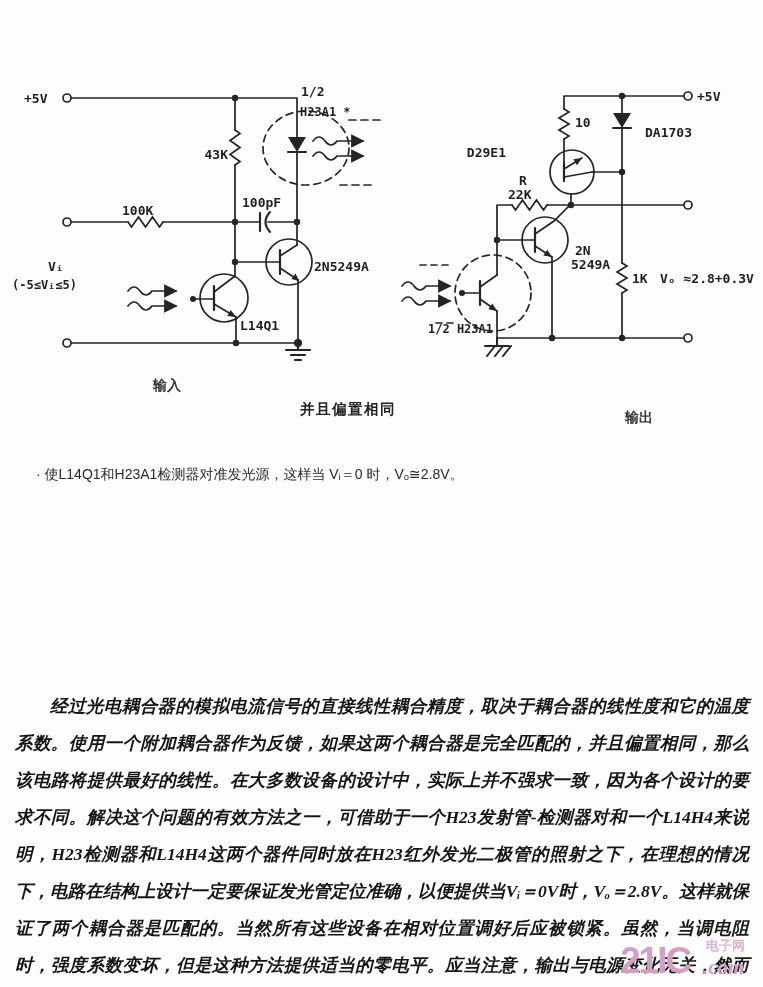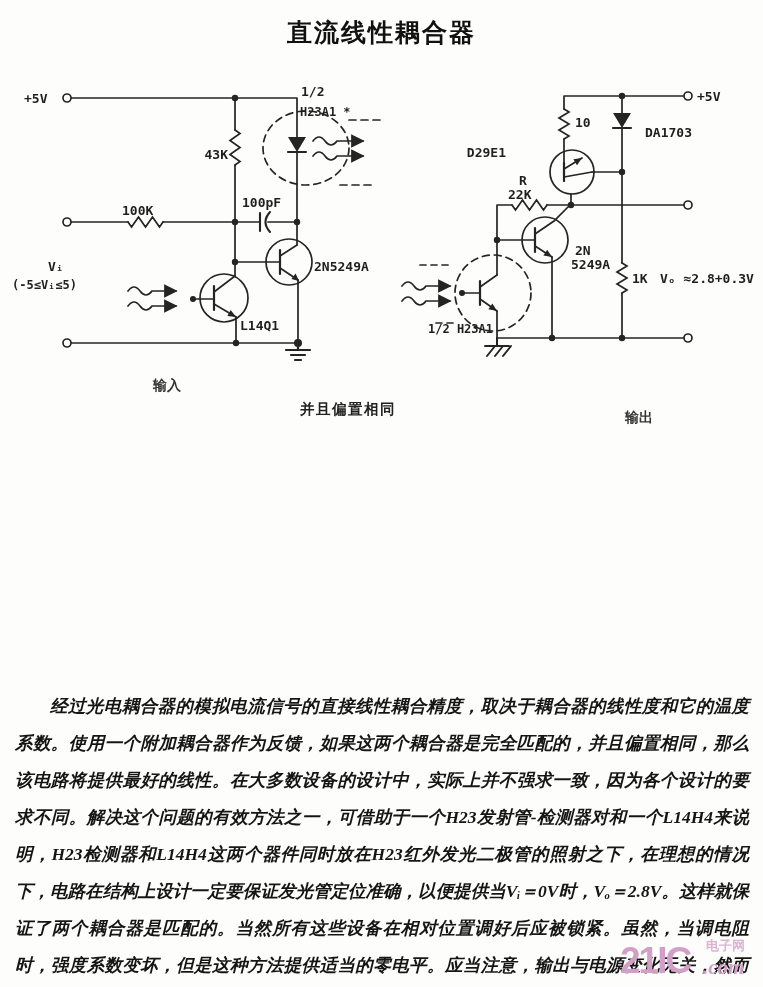--- a/index.html
+++ b/index.html
@@ -22,21 +22,20 @@
              letter-spacing:-2px;color:#d2a0c6;font-family:"Liberation Sans",sans-serif;}
   .wm .site{position:absolute;left:96px;top:3px;font-size:13px;font-weight:700;color:#ddb2d2;}
   .wm .tld{position:absolute;left:93px;top:21px;font-size:21px;font-weight:700;font-style:italic;
            color:#d2a0c6;font-family:"Liberation Serif",serif;}
 </style>
 </head>
 <body>
 
 <div class="page">
 
-  <div class="title">直流线性耦合器</div>
 
   <svg width="763" height="300" viewBox="0 0 763 300" style="position:absolute;left:0;top:75px;" stroke="#242424" stroke-width="1.7" fill="none" stroke-linecap="round">
     <defs>
       <marker id="arr" markerWidth="9" markerHeight="9" refX="7" refY="4" orient="auto">
         <path d="M0,0 L8,4 L0,8 Z" fill="#242424" stroke="none"></path>
       </marker>
     </defs>
 
     <g>
 
@@ -160,20 +159,21 @@
       <text x="632" y="208" stroke="none">1K</text>
       <text x="660" y="208" stroke="none">Vₒ ≈2.8+0.3V</text>
       <text class="small" x="428" y="258" stroke="none">1/2 H23A1</text>
     </g>
   </svg>
 
   <div class="fig-label" style="left:153px;top:377px;text-align:right;">输入</div>
   <div class="fig-label" style="left:625px;top:377px;margin-top:32px;">输出</div>
   <div class="fig-caption">并且偏置相同</div>
 
+  <div class="note">·  使L14Q1和H23A1检测器对准发光源，这样当 Vᵢ＝0 时，Vₒ≅2.8V。</div>
 
   <div class="bodytext">经过光电耦合器的模拟电流信号的直接线性耦合精度，取决于耦合器的线性度和它的温度系数。使用一个附加耦合器作为反馈，如果这两个耦合器是完全匹配的，并且偏置相同，那么该电路将提供最好的线性。在大多数设备的设计中，实际上并不强求一致，因为各个设计的要求不同。解决这个问题的有效方法之一，可借助于一个H23发射管-检测器对和一个L14H4来说明，H23检测器和L14H4这两个器件同时放在H23红外发光二极管的照射之下，在理想的情况下，电路在结构上设计一定要保证发光管定位准确，以便提供当Vᵢ＝0V时，Vₒ＝2.8V。这样就保证了两个耦合器是匹配的。当然所有这些设备在相对位置调好后应被锁紧。虽然，当调电阻时，强度系数变坏，但是这种方法提供适当的零电平。应当注意，输出与电源变化无关，然而输入的偏置却取决于电源电压。测试表明，这种方法比用塑料袋子固紧来调整位置的方法可获得较好的线性度。用红外发光二极管(IRED)功率输出的反馈控制概念对于信息的传输和电路两者都是非常有用的。</div>
 
   <div class="wm">
     <span class="brand">21IC</span>
     <span class="site">电子网</span>
     <span class="tld">.com</span>
   </div>
 
 </div>

